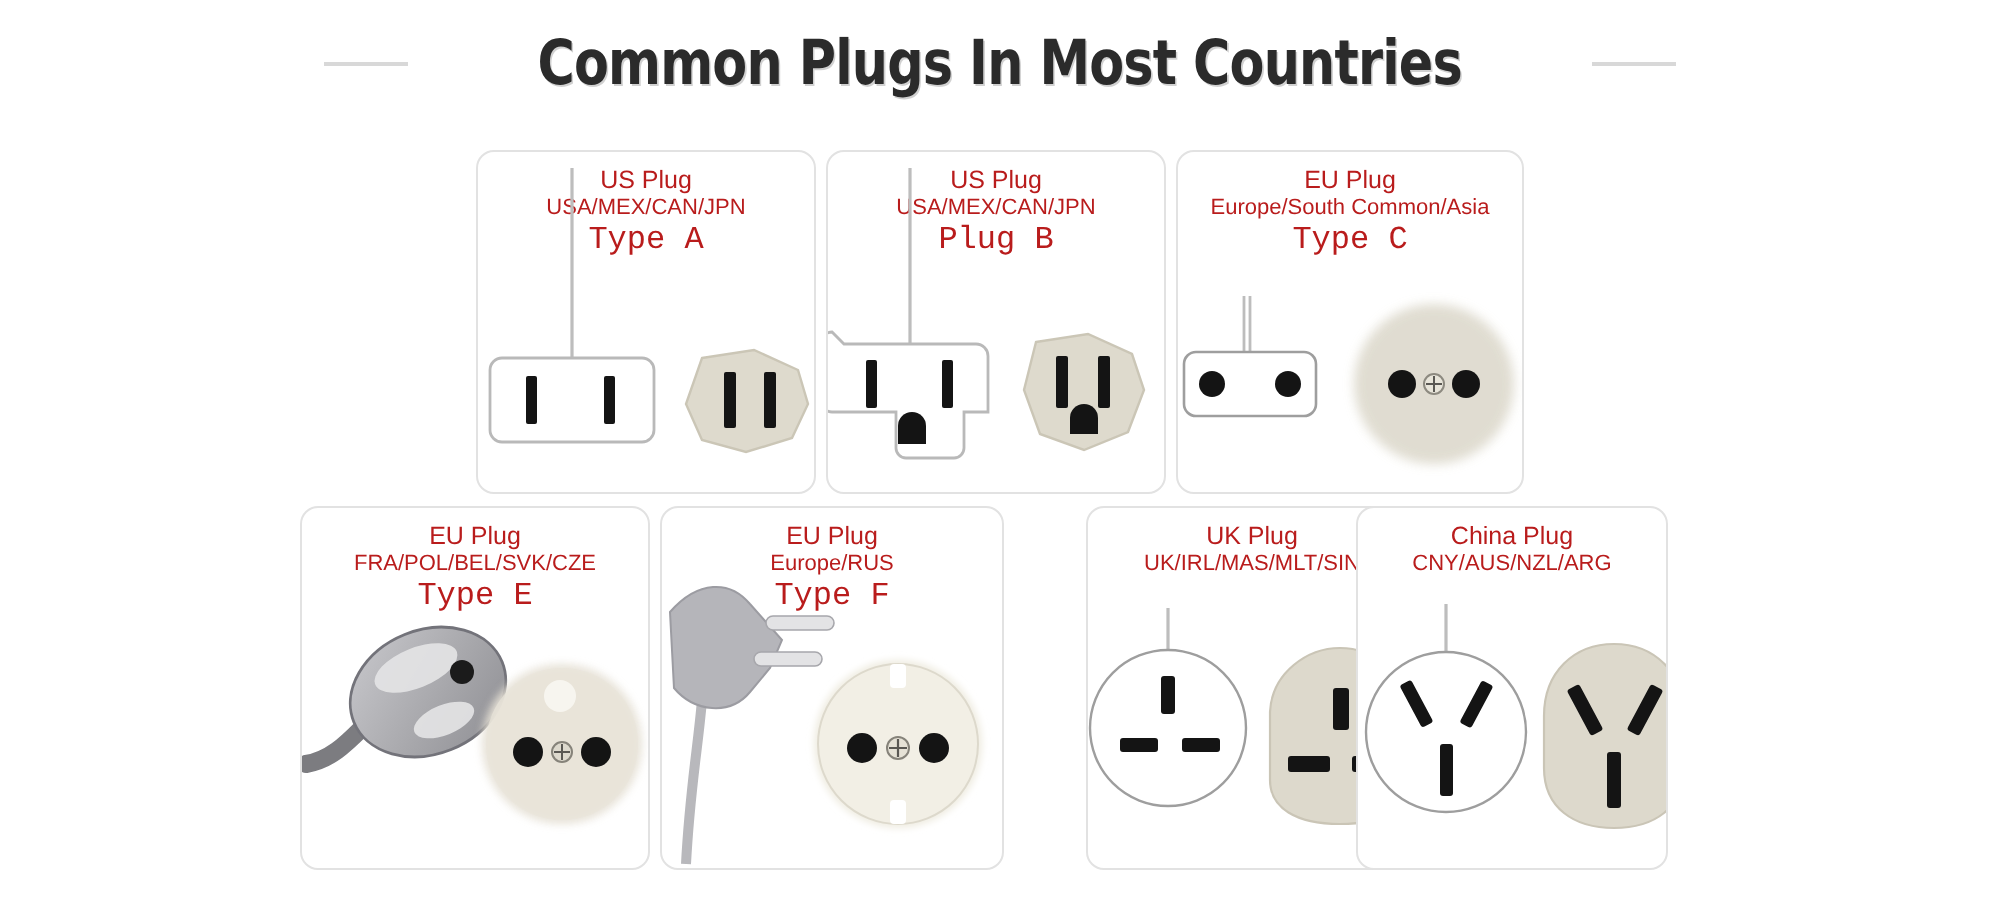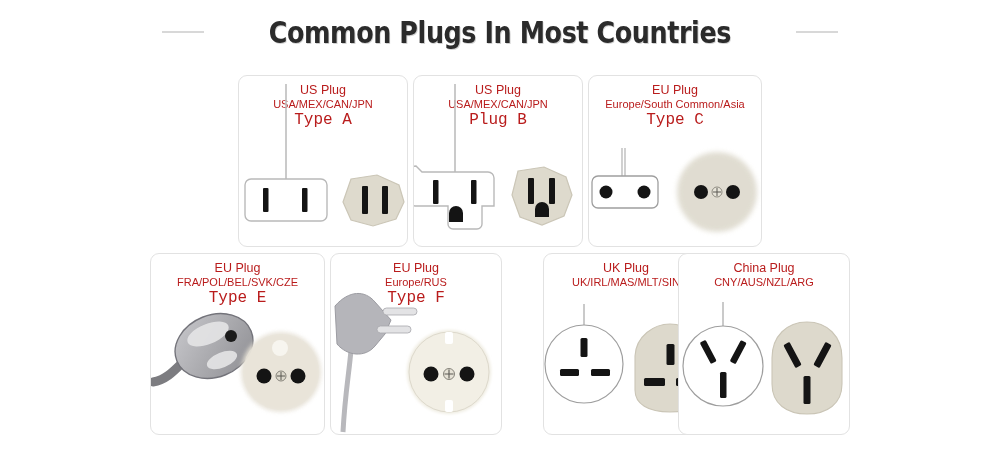--- a/index.html
+++ b/index.html
@@ -234,21 +234,21 @@
 
       <path d="M126 70 C 142 70, 160 82, 161 102 L161 136 C 161 150, 148 158, 126 158
                C 104 158, 91 150, 91 136 L91 102 C 92 82, 110 70, 126 70 Z" fill="#ddd9cc" stroke="#cac5b6" stroke-width="1.1"></path>
       <rect x="122.5" y="90" width="8" height="21" rx="1.5" fill="#141414"></rect>
       <rect x="100" y="124" width="21" height="8" rx="1.5" fill="#141414"></rect>
       <rect x="132" y="124" width="21" height="8" rx="1.5" fill="#141414"></rect>
     </svg>
   </div>
 </div>
 
-<div class="card r2" style="left:678px; width:172px;">
+<div class="card r2" style="left:678px; width:156px;">
   <div class="labels">
     <div class="lbl-1">China Plug</div>
     <div class="lbl-2">CNY/AUS/NZL/ARG</div>
   </div>
   <div class="art">
     <svg width="172" height="182" viewBox="0 0 172 182">
 
       <line x1="44" y1="48" x2="44" y2="72" stroke="#bdbdbd" stroke-width="1.6"></line>
 
       <circle cx="44" cy="112" r="40" fill="#ffffff" stroke="#9e9e9e" stroke-width="1.2"></circle>

